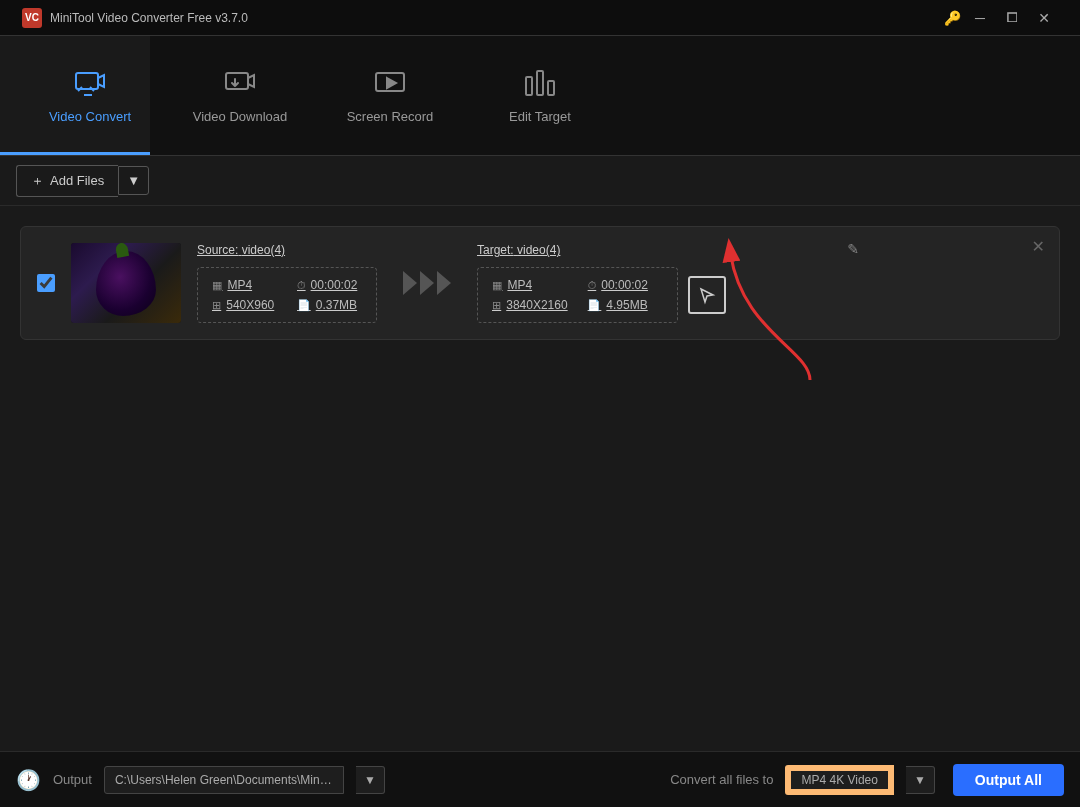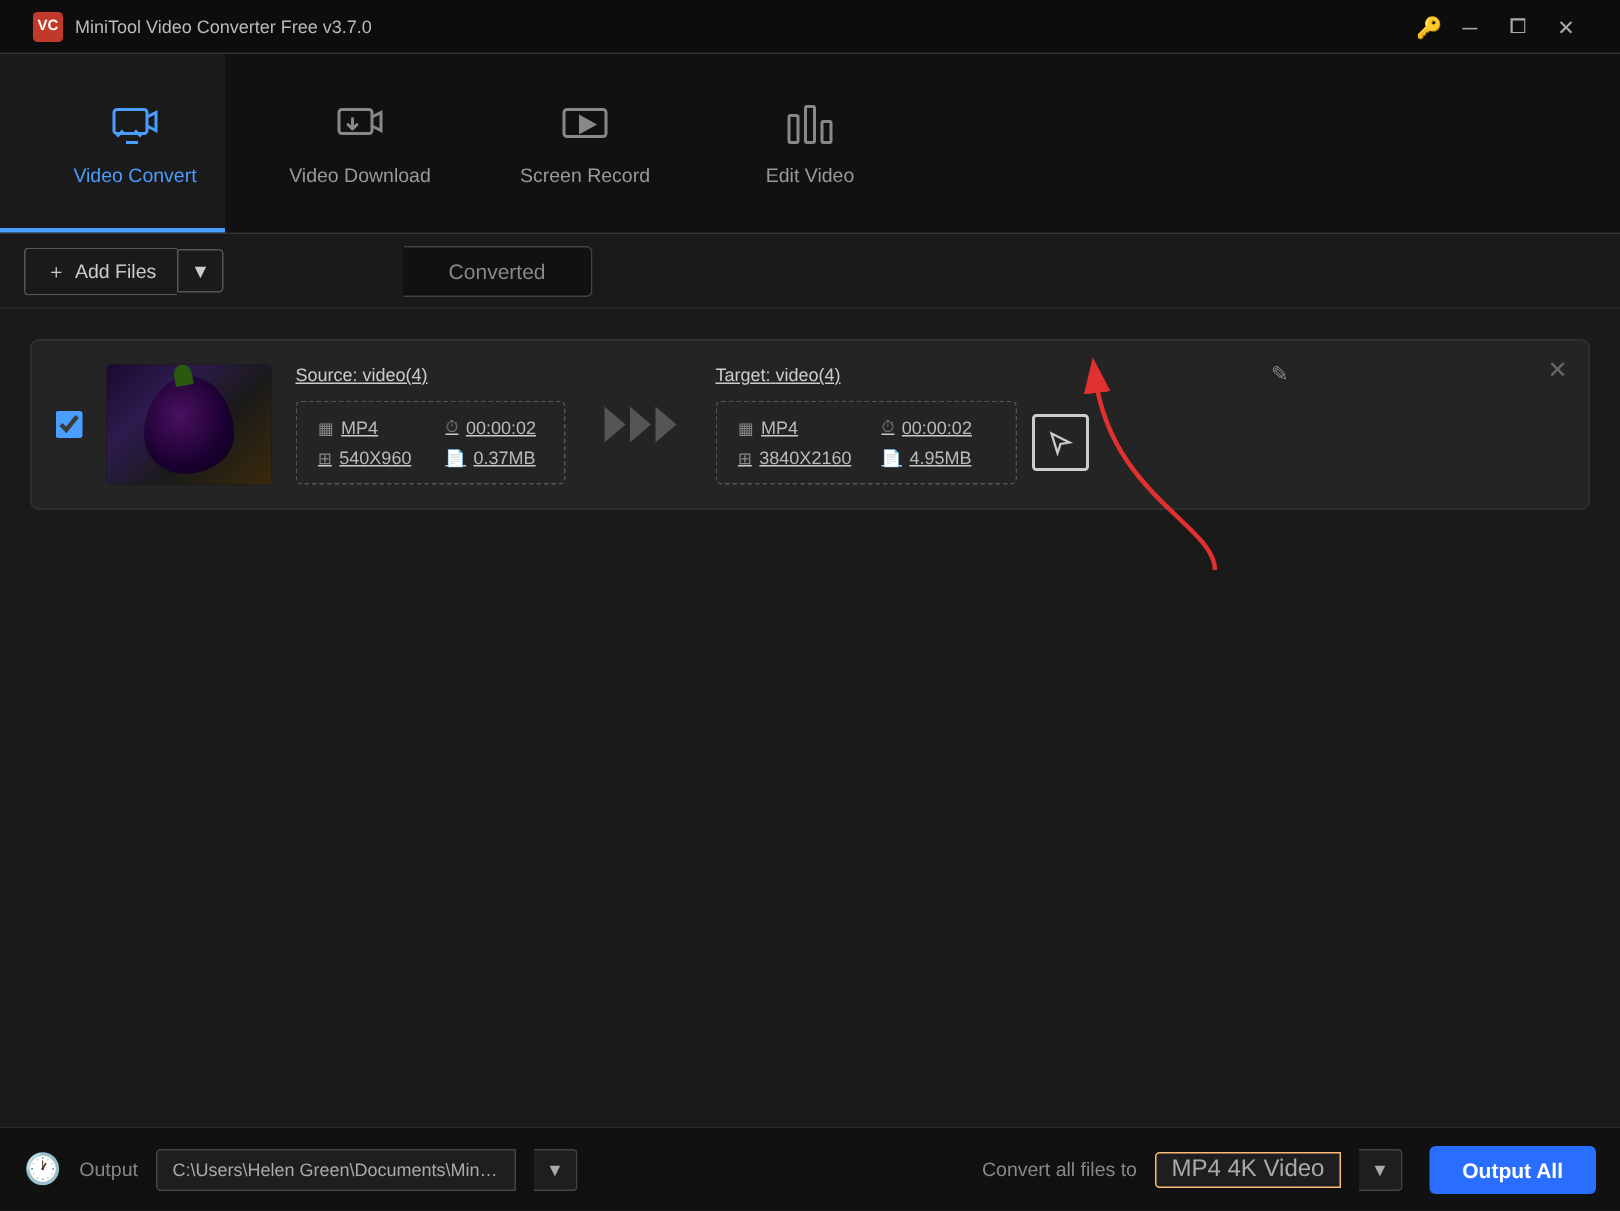--- a/index.html
+++ b/index.html
@@ -382,24 +382,24 @@
       border-radius: 0 3px 3px 0;
       cursor: pointer;
     }
     .convert-all-label {
       margin-left: auto;
       font-size: 13px;
       color: #888;
     }
     .convert-all-format {
       background: #1e1e1e;
-      border: 1px solid #fdba74;
+      border: 6px solid #fdba74;
       color: #aaa;
       padding: 2px 10px;
-      font-size: 16px;
+      font-size: 12px;
       border-radius: 3px 0 0 3px;
       cursor: pointer;
     }
     .convert-all-format-dropdown {
       background: #1e1e1e;
       border: 1px solid #444;
       border-left: none;
       color: #aaa;
       padding: 6px 8px;
       font-size: 12px;
@@ -475,34 +475,33 @@
   </div>
 
   <div class="nav-item">
     <div class="nav-icon">
       <svg viewBox="0 0 32 32" fill="none" xmlns="http://www.w3.org/2000/svg">
         <rect x="2" y="10" width="6" height="18" rx="1" stroke="#888" stroke-width="2" fill="none"></rect>
         <rect x="13" y="4" width="6" height="24" rx="1" stroke="#888" stroke-width="2" fill="none"></rect>
         <rect x="24" y="14" width="6" height="14" rx="1" stroke="#888" stroke-width="2" fill="none"></rect>
       </svg>
     </div>
-    <span>Edit Video</span>
+    <span>Edit Target</span>
   </div>
 </div>
 
 <div class="toolbar">
   <div class="add-files-btn">
     <button class="add-files-main">
       <span>＋</span>
       <span>Add Files</span>
     </button>
     <button class="add-files-dropdown">▼</button>
   </div>
   <div class="tab-group">
-    <button class="tab-btn">Converted</button>
   </div>
 </div>
 
 <div class="main-content">
   <div class="file-card">
 
     <input type="checkbox" class="file-checkbox" checked="" style="">
 
     <div class="file-thumbnail">
       <div class="thumb-inner">

